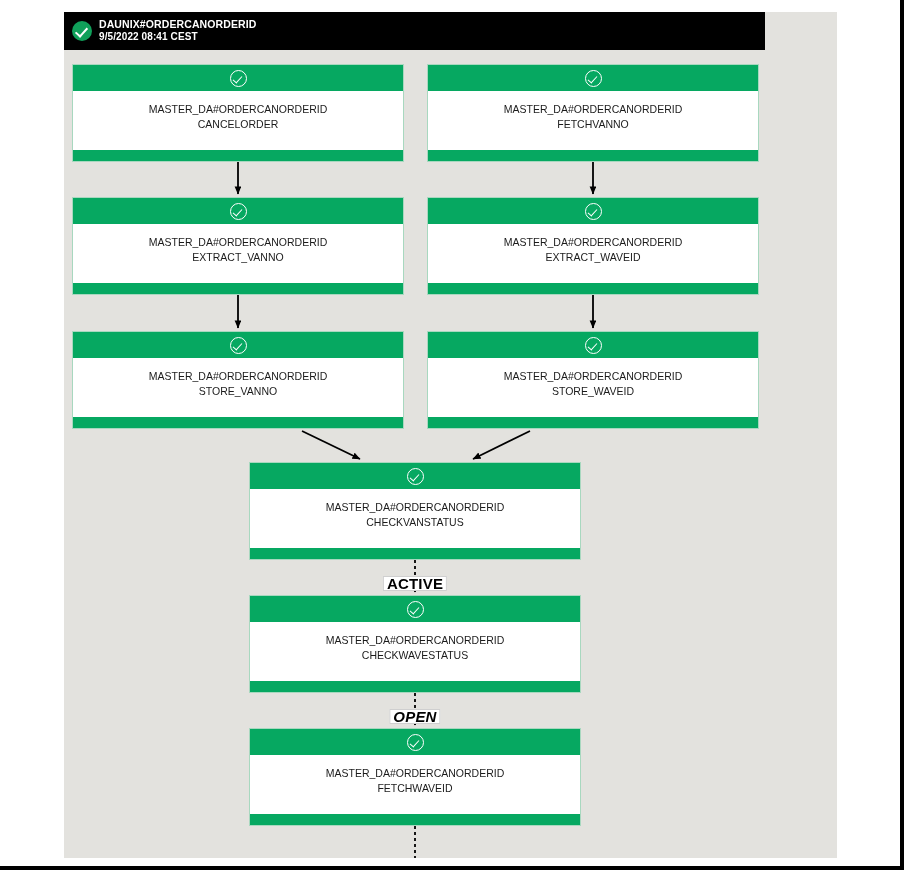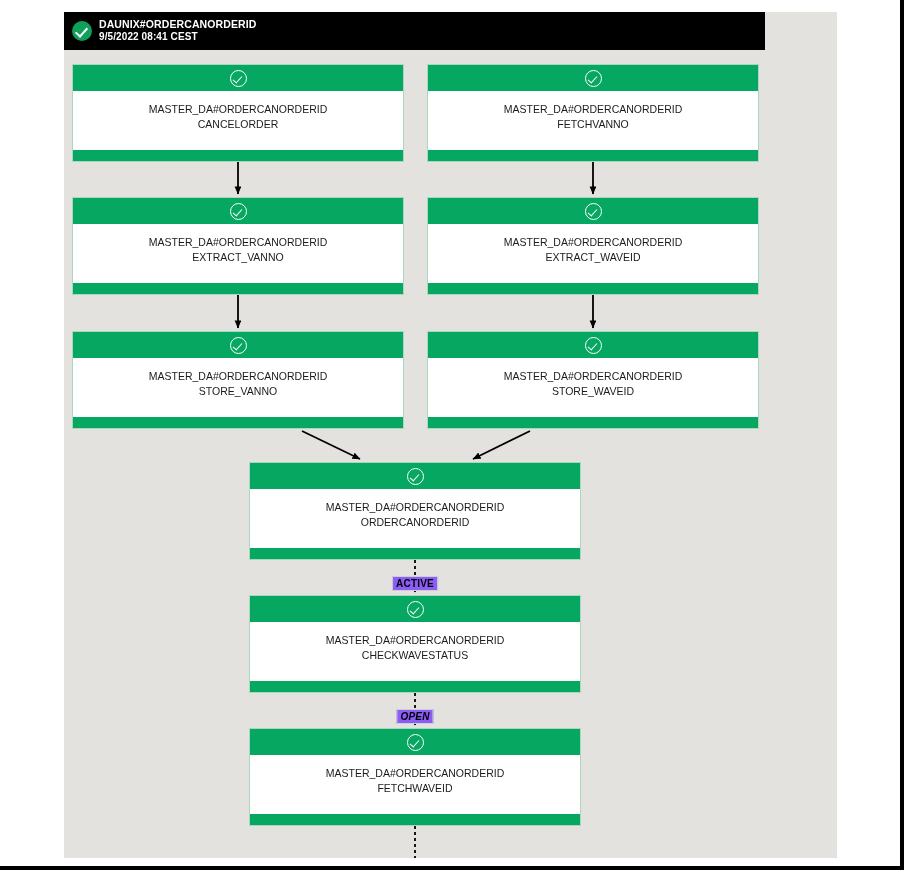--- a/index.html
+++ b/index.html
@@ -116,24 +116,24 @@
   
   #wires {
     position: absolute; left: 0; top: 0;
     width: 773px; height: 846px;
     pointer-events: none;
   }
 
   
   .edge-label {
     position: absolute;
-    background: #8b5cf6;
+    background: #ffffff;
     border: 1px solid #cfcfcf;
     color: #000000;
-    font-size: 10px;
+    font-size: 15px;
     font-weight: bold;
     letter-spacing: .2px;
     padding: 0 3px;
     line-height: 13px;
     height: 15px;
     transform: translateX(-50%);
     white-space: nowrap;
   }
 </style>
 </head>
@@ -244,21 +244,21 @@
       </div>
       <div class="node-foot"></div>
     </div>
 
     <div class="node" style="left:185px; top:450px; width:332px; height:98px;">
       <div class="node-head">
         <span class="chk"></span>
       </div>
       <div class="node-body">
         <div class="line">MASTER_DA#ORDERCANORDERID</div>
-        <div class="line">ORDERCANORDERID</div>
+        <div class="line">CHECKVANSTATUS</div>
       </div>
       <div class="node-foot"></div>
     </div>
 
     <div class="node" style="left:185px; top:583px; width:332px; height:98px;">
       <div class="node-head">
         <span class="chk"></span>
       </div>
       <div class="node-body">
         <div class="line">MASTER_DA#ORDERCANORDERID</div>

